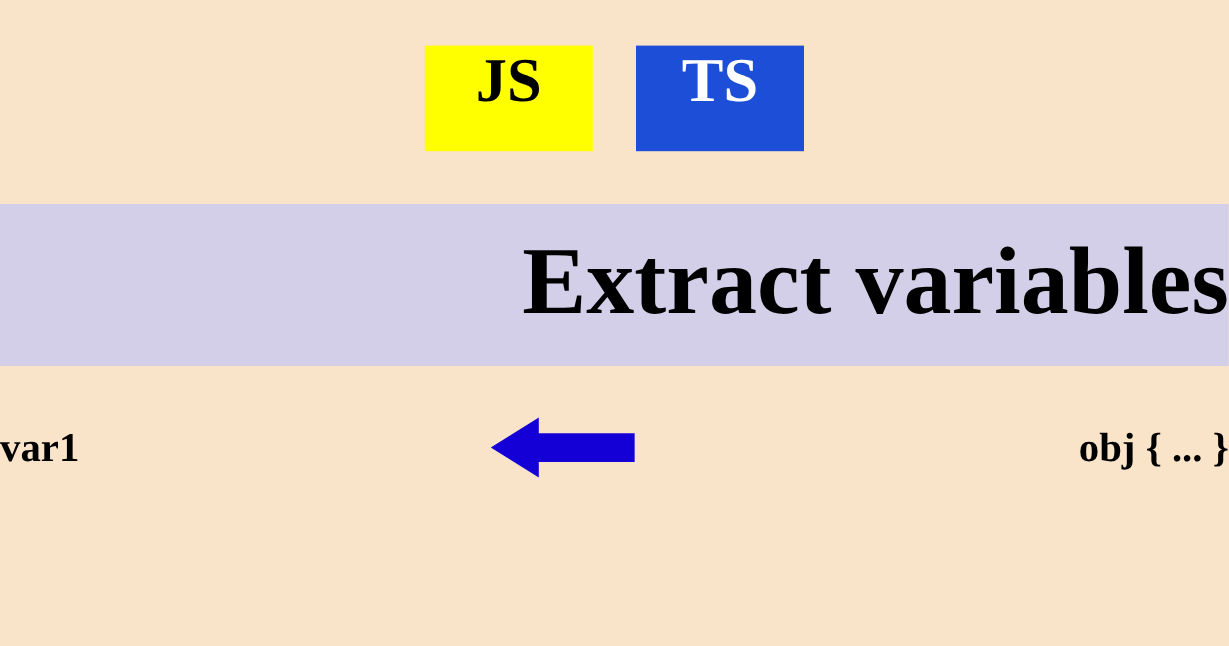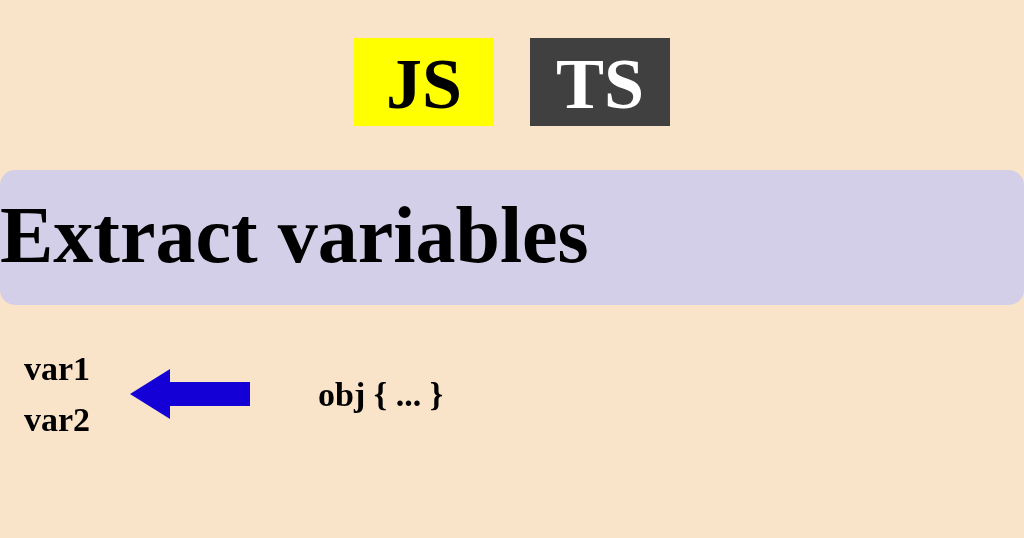--- a/index.html
+++ b/index.html
@@ -16,56 +16,54 @@
       overflow: hidden;
     }
     .badges {
       display: flex;
       justify-content: center;
       padding-top: 38px;
       gap: 0;
     }
     .badge {
       display: flex;
-      align-items: flex-end;
+      align-items: flex-start;
       justify-content: center;
-      font-size: 72px;
+      font-size: 52px;
       font-weight: bold;
       width: 140px;
       height: 88px;
     }
     .badge-js {
       background: #ffff00;
       color: #000;
     }
     .badge-ts {
-      background: #404040;
+      background: #1d4ed8;
       color: #fff;
       margin-left: 36px;
     }
     .title-band {
       width: 100%;
       background: #d4cfe8;
-      text-align: left;
+      text-align: right;
       padding: 20px 0 24px 0;
       margin-top: 44px;
-      border-radius: 15px;
     }
     .title-text {
       font-size: 80px;
       font-weight: bold;
       color: #000;
     }
     .diagram {
       display: flex;
       align-items: center;
-      justify-content: flex-start;
+      justify-content: space-between;
       gap: 40px;
       margin-top: 38px;
-      padding-left: 24px;
     }
     .col {
       font-family: "Comic Sans MS", "Comic Sans", cursive;
       font-size: 34px;
       font-weight: bold;
       line-height: 1.5;
       color: #000;
     }
     .col-left {
       text-align: left;
@@ -95,21 +93,20 @@
   </div>
 </div>
 
 <div class="title-band">
   <div class="title-text">Extract variables</div>
 </div>
 
 <div class="diagram">
   <div class="col col-left">
     <div>var1</div>
-    <div>var2</div>
   </div>
   <div class="arrow-wrap">
     <svg class="arrow-svg" viewBox="0 0 120 60">
       <polygon points="0,30 40,5 40,18 120,18 120,42 40,42 40,55" fill="#1400d6"></polygon>
     </svg>
   </div>
   <div class="col col-right">
     <div>obj { ... }</div>
   </div>
 </div>

